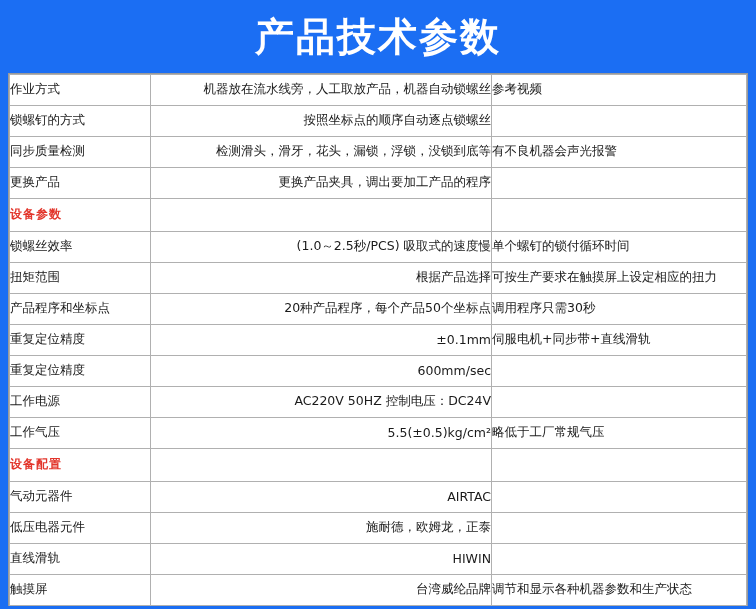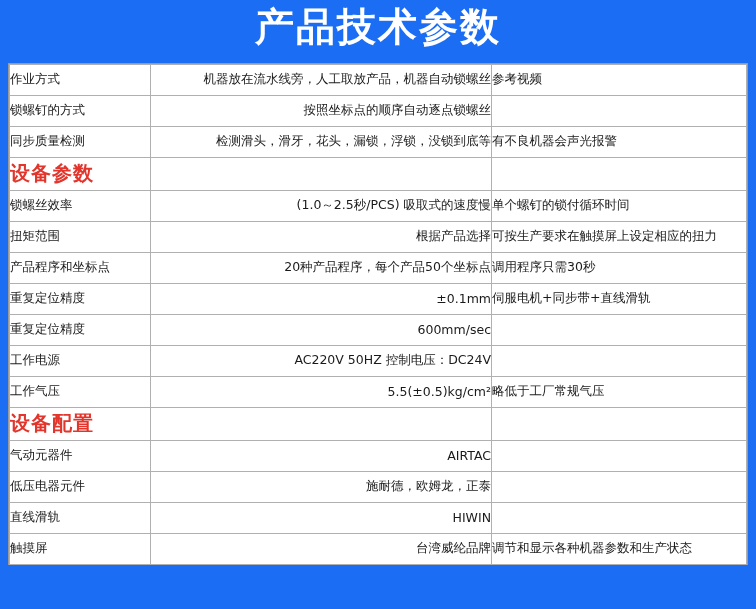--- a/index.html
+++ b/index.html
@@ -19,21 +19,21 @@
     position: relative;
     background: #1b6ef3;
     box-sizing: border-box;
   }
   .title {
     text-align: center;
     color: #ffffff;
     font-size: 39px;
     font-weight: bold;
     letter-spacing: 2px;
-    padding-top: 4px;
+    padding-top: 14px;
     padding-bottom: 12px;
     line-height: 1.2;
     font-family: "DejaVu Sans", "Liberation Sans", sans-serif;
   }
   .table-wrap {
     margin: 0 8px;
     background: #ffffff;
     border: 1px solid #9a9a9a;
     border-bottom: none;
     box-sizing: border-box;
@@ -56,21 +56,21 @@
     white-space: nowrap;
   }
   td.c0 { width: 140px; }
   td.c1 { width: 340px; text-align: right; }
   td.c2 { width: auto; }
   tr.section td {
     height: 30px;
   }
   .section-label {
     color: #e2352b;
-    font-size: 20px;
+    font-size: 12px;
     font-weight: bold;
     letter-spacing: 1px;
   }
 </style>
 </head>
 <body>
 
 <div class="page">
   <div class="title">产品技术参数</div>
   <div class="table-wrap">
@@ -83,20 +83,25 @@
           </tr>
           <tr>
             <td class="c0">锁螺钉的方式</td>
             <td class="c1">按照坐标点的顺序自动逐点锁螺丝</td>
             <td class="c2"></td>
           </tr>
           <tr>
             <td class="c0">同步质量检测</td>
             <td class="c1"> 检测滑头，滑牙，花头，漏锁，浮锁，没锁到底等</td>
             <td class="c2">有不良机器会声光报警</td>
+          </tr>
+          <tr>
+            <td class="c0">更换产品</td>
+            <td class="c1">更换产品夹具，调出要加工产品的程序</td>
+            <td class="c2"></td>
           </tr>
           <tr class="section">
             <td class="c0"><span class="section-label">设备参数</span></td>
             <td class="c1"></td>
             <td class="c2"></td>
           </tr>
           <tr>
             <td class="c0">锁螺丝效率</td>
             <td class="c1">(1.0～2.5秒/PCS)        吸取式的速度慢</td>
             <td class="c2">单个螺钉的锁付循环时间</td>

